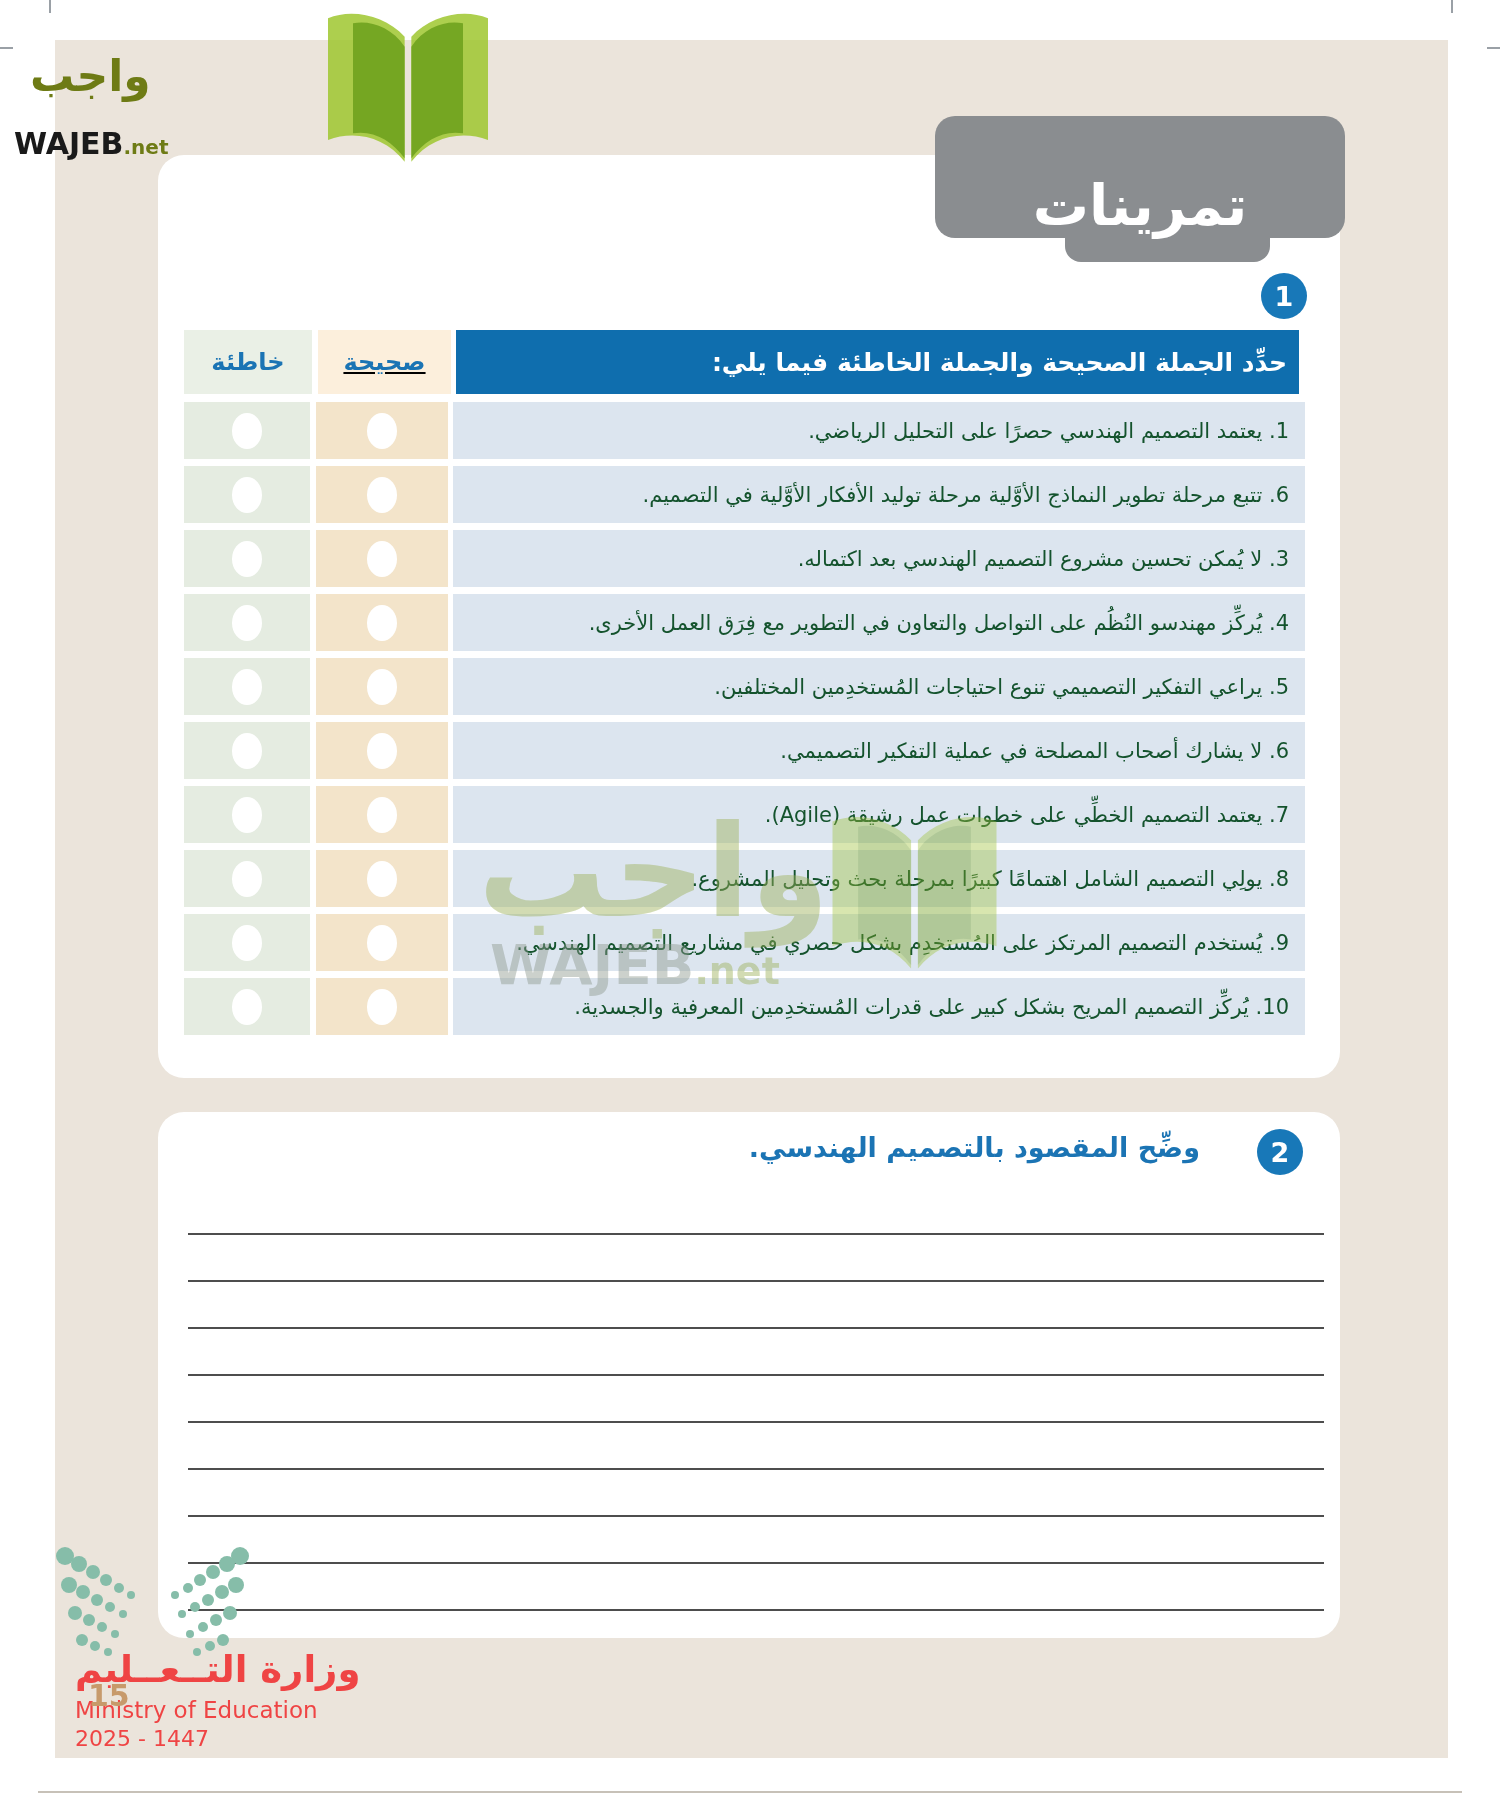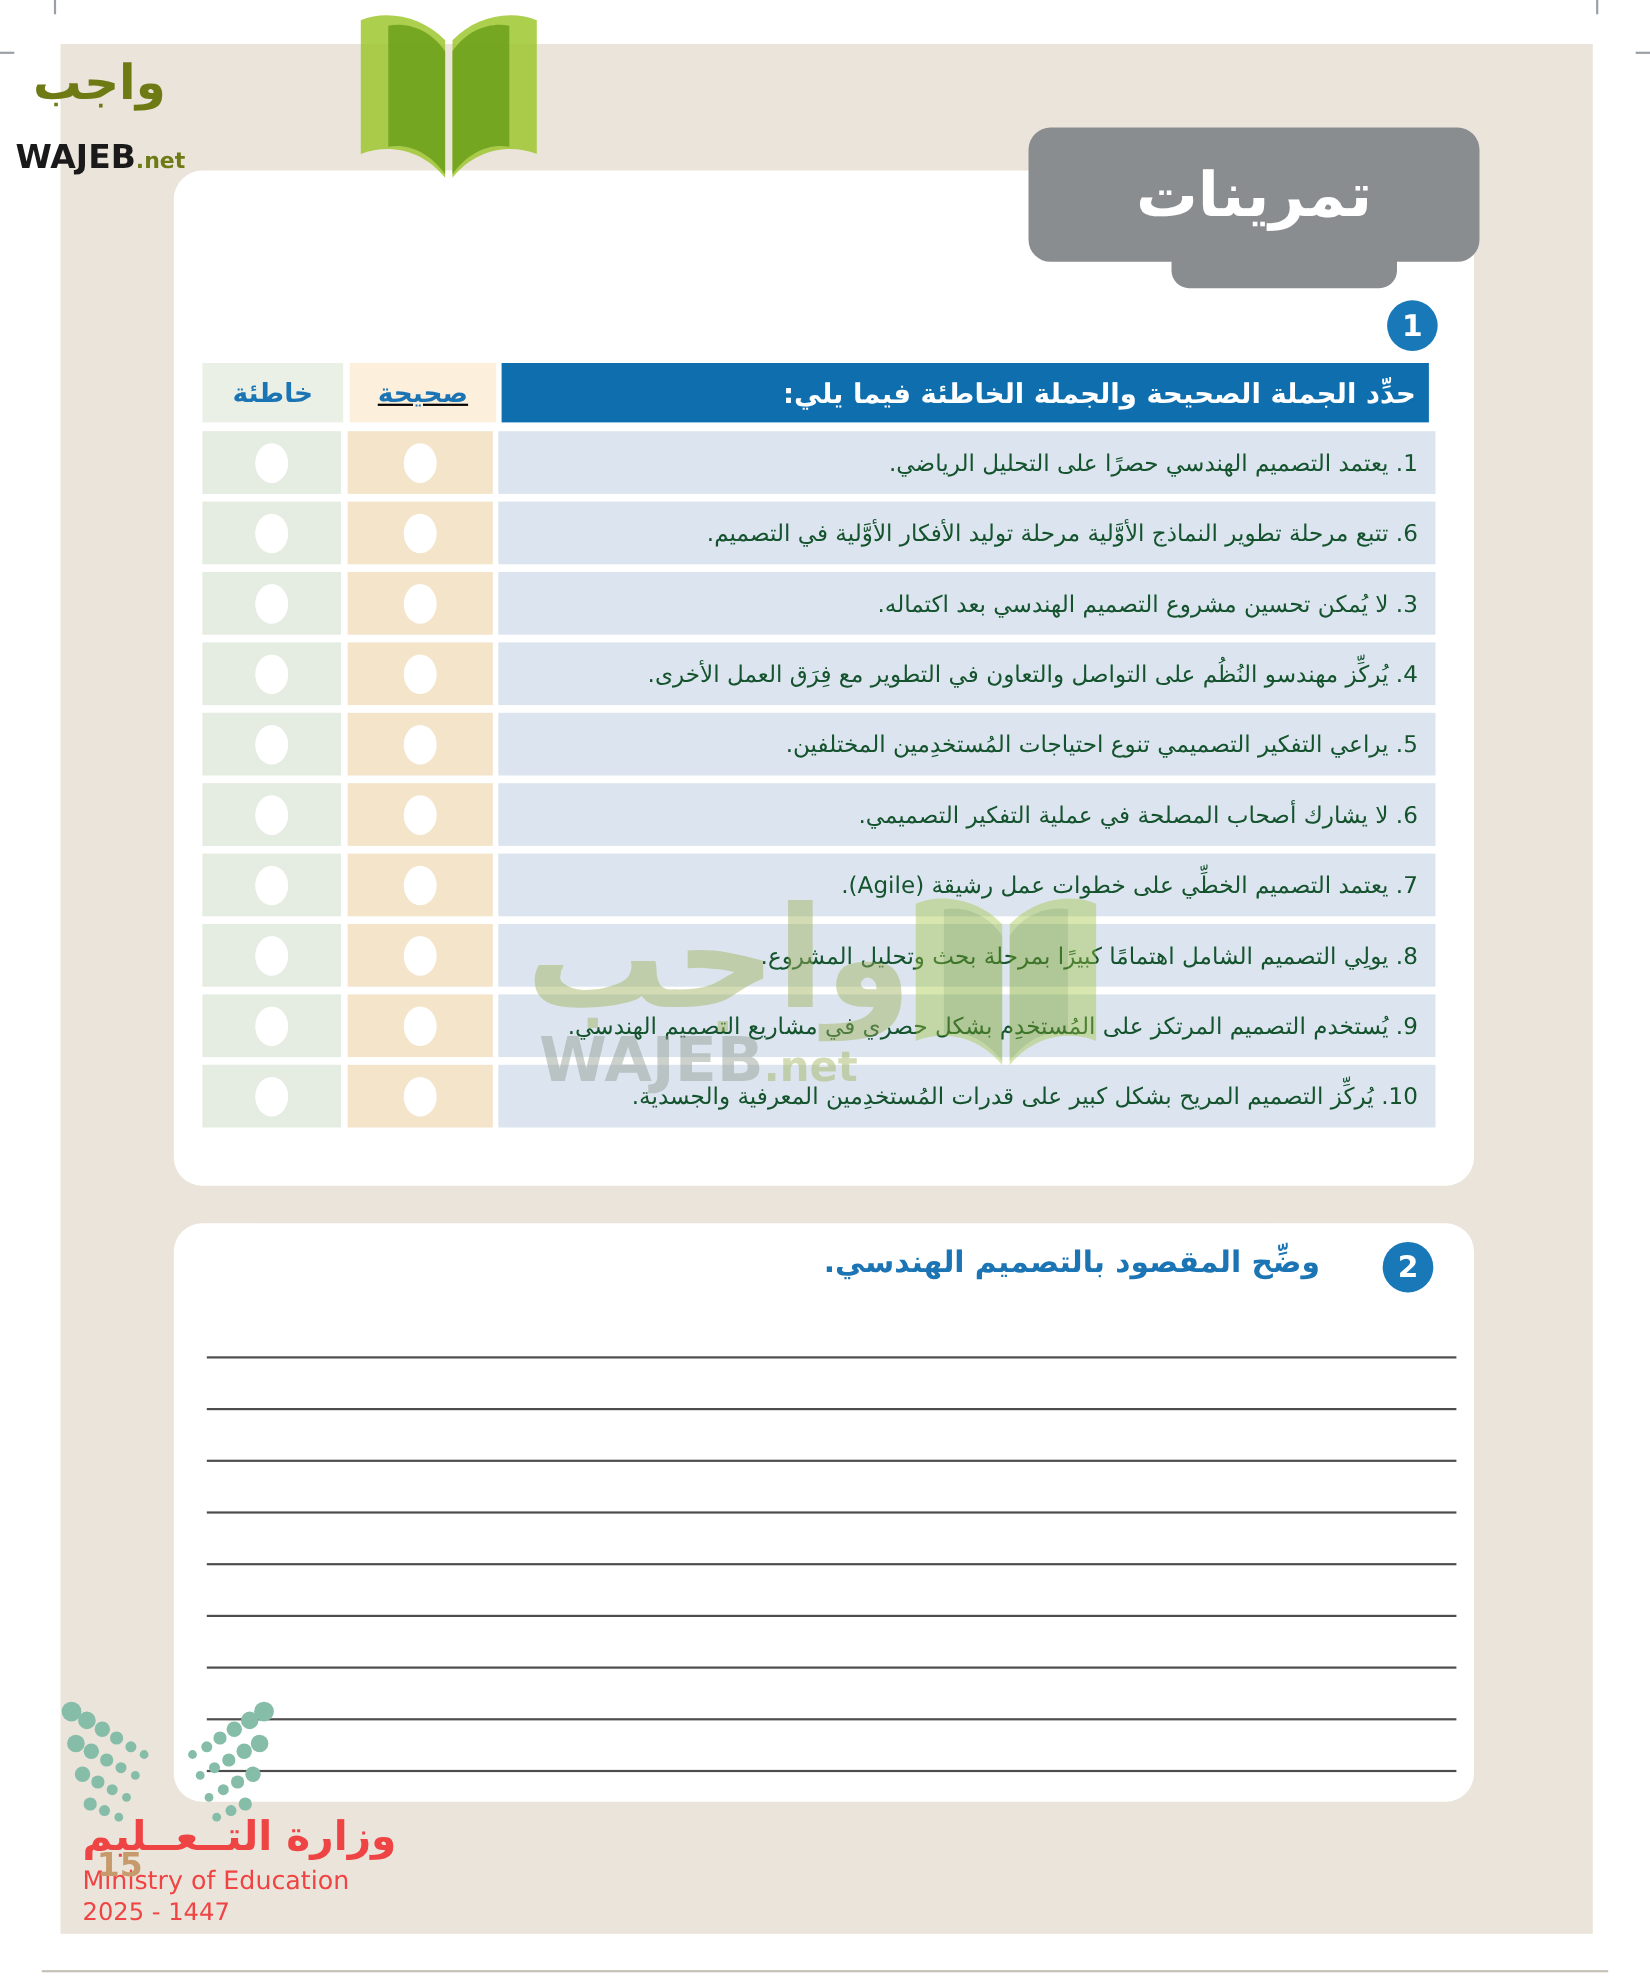--- a/index.html
+++ b/index.html
@@ -14,32 +14,32 @@
   .mark.h2{left:1487px;top:47px;width:13px;height:2px;}
   .bottom-rule{position:absolute;left:38px;top:1791px;width:1424px;height:2px;background:#c7c1b8;}
 
   .card{position:absolute;background:#ffffff;border-radius:26px;}
   .card1{left:158px;top:155px;width:1182px;height:923px;z-index:1;}
   .card2{left:158px;top:1112px;width:1182px;height:526px;z-index:1;}
 
   
   .title-tab{position:absolute;left:1065px;top:150px;width:205px;height:112px;background:#8A8D90;border-radius:16px;z-index:2;}
   .title-box{position:absolute;left:935px;top:116px;width:410px;height:122px;background:#8A8D90;border-radius:20px;z-index:3;
-             display:flex;align-items:center;justify-content:center;}
+             display:flex;align-items:flex-end;justify-content:center;}
   .title-box span{color:#ffffff;font-size:56px;font-weight:bold;direction:rtl;}
 
   .badge{position:absolute;width:46px;height:46px;border-radius:50%;background:#1878B8;color:#fff;
          display:flex;align-items:center;justify-content:center;font-size:27px;font-weight:bold;z-index:3;}
   .badge1{left:1261px;top:273px;}
   .badge2{left:1257px;top:1129px;}
 
   
   .tbl{position:absolute;left:184px;top:330px;width:1121px;z-index:2;}
   .t-row{display:flex;margin-bottom:7px;}
-  .t-row.header{height:54px;margin-bottom:8px;}
+  .t-row.header{height:64px;margin-bottom:8px;}
   .t-row.body{height:57px;}
   .c-wrong{width:128px;display:flex;align-items:center;justify-content:center;}
   .c-correct{width:133px;margin-left:6px;display:flex;align-items:center;justify-content:center;text-decoration:underline;}
   .c-stmt{width:849px;margin-left:5px;direction:rtl;text-align:right;}
   .header .c-wrong{background:#EAF0E6;}
   .header .c-correct{background:#FCEFDC;}
   .header .c-stmt{background:#0F6EAE;color:#ffffff;font-weight:bold;font-size:25px;
                   display:flex;align-items:center;padding-right:12px;width:831px;}
   .header .col-label{color:#1B74B4;font-weight:bold;font-size:24px;}
   .body .c-wrong{background:#E5ECE1;}

